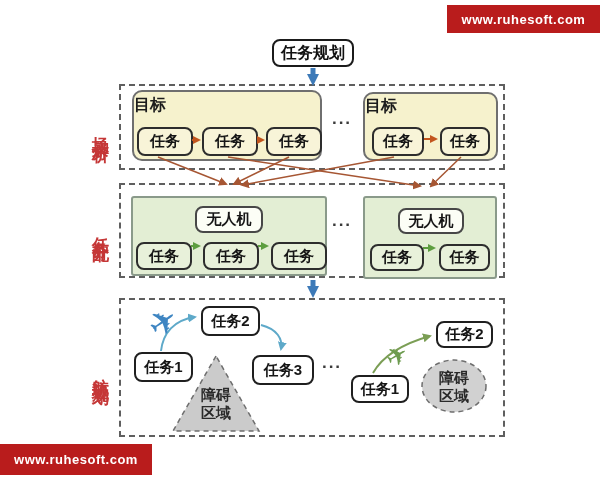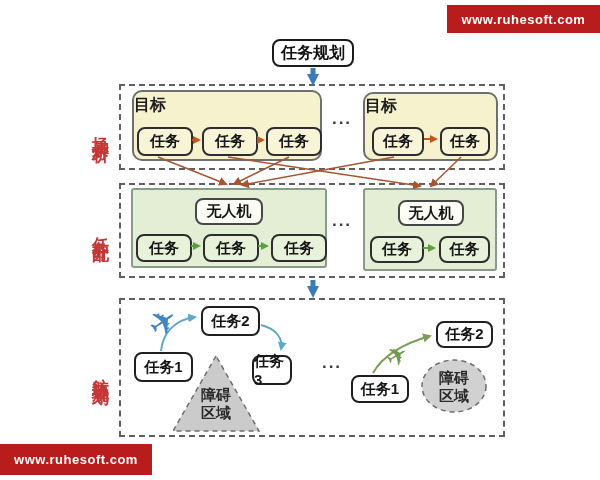--- a/index.html
+++ b/index.html
@@ -7,21 +7,21 @@
         font-family:"Liberation Sans","DejaVu Sans",sans-serif;}
   .abs{position:absolute;box-sizing:border-box;}
   .banner{background:#b91c1c;color:#ffffff;display:flex;align-items:center;justify-content:center;
           font-size:13px;font-weight:bold;letter-spacing:.5px;}
   .hbox{background:#ffffff;border:2px solid #1b1b1b;border-radius:8px;display:flex;align-items:center;
         justify-content:center;font-weight:bold;font-size:16px;color:#111;}
   .frame{border:2px dashed #5f5f5f;background:transparent;}
   .vlabel{writing-mode:vertical-rl;text-orientation:upright;color:#c53737;font-weight:bold;
           font-size:17px;letter-spacing:3px;line-height:19px;text-align:center;}
   .group-yellow{background:#f6f2cd;border:2px solid #6f6f6f;border-radius:10px;}
-  .group-green{background:#e3eed4;border:2px solid #8a9a8a;border-radius:3px;}
+  .group-green{background:#e3eed4;border:2px solid #8a9a8a;border-radius:3px;margin-top:8px;}
   .gtitle{text-align:left;font-weight:bold;font-size:16px;color:#1c1c1c;}
   .task{border:2px solid #2d2d2d;border-radius:8px;font-weight:bold;display:flex;align-items:center;
         justify-content:center;font-size:15px;color:#161616;}
   .ytask{background:#f8f4d8;}
   .gtask{background:#e8f1da;}
   .wtask{background:#ffffff;border-color:#1f1f1f;}
   .uavbox{background:#fcfef6;border:2px solid #474747;border-radius:8px;display:flex;align-items:center;
           justify-content:center;font-weight:bold;font-size:15px;color:#161616;}
   .ellipsis{display:flex;align-items:center;justify-content:center;font-weight:bold;font-size:17px;
             color:#3a3a3a;letter-spacing:1px;}
@@ -72,21 +72,21 @@
   <div class="group-green abs" style="left:363px;top:188px;width:134px;height:83px">
     <div class="uavbox abs" style="left:33px;top:10px;width:66px;height:26px">无人机</div>
     <div class="task gtask abs" style="left:5px;top:46px;width:54px;height:27px">任务</div>
     <div class="task gtask abs" style="left:74px;top:46px;width:51px;height:27px">任务</div>
   </div>
 
   <div class="ellipsis abs" style="left:326px;top:210px;width:32px;height:30px">···</div>
 
   <div class="task wtask abs" style="left:134px;top:352px;width:59px;height:30px">任务1</div>
   <div class="task wtask abs" style="left:201px;top:306px;width:59px;height:30px">任务2</div>
-  <div class="task wtask abs" style="left:252px;top:355px;width:40px;height:30px">任务3</div>
+  <div class="task wtask abs" style="left:252px;top:355px;width:62px;height:30px">任务3</div>
 
   <div class="ellipsis abs" style="left:316px;top:352px;width:32px;height:30px">···</div>
 
   <div class="task wtask abs" style="left:351px;top:375px;width:58px;height:28px">任务1</div>
   <div class="task wtask abs" style="left:436px;top:321px;width:57px;height:27px">任务2</div>
 
   <svg class="abs overlay" width="600" height="480" viewBox="0 0 600 480">
     <defs>
       <marker id="mBigBlue" markerUnits="userSpaceOnUse" markerWidth="12" markerHeight="12" refX="2" refY="6" orient="auto">
           <path d="M0,0 L12,6 L0,12 Z" fill="#3d7ab8"></path>

